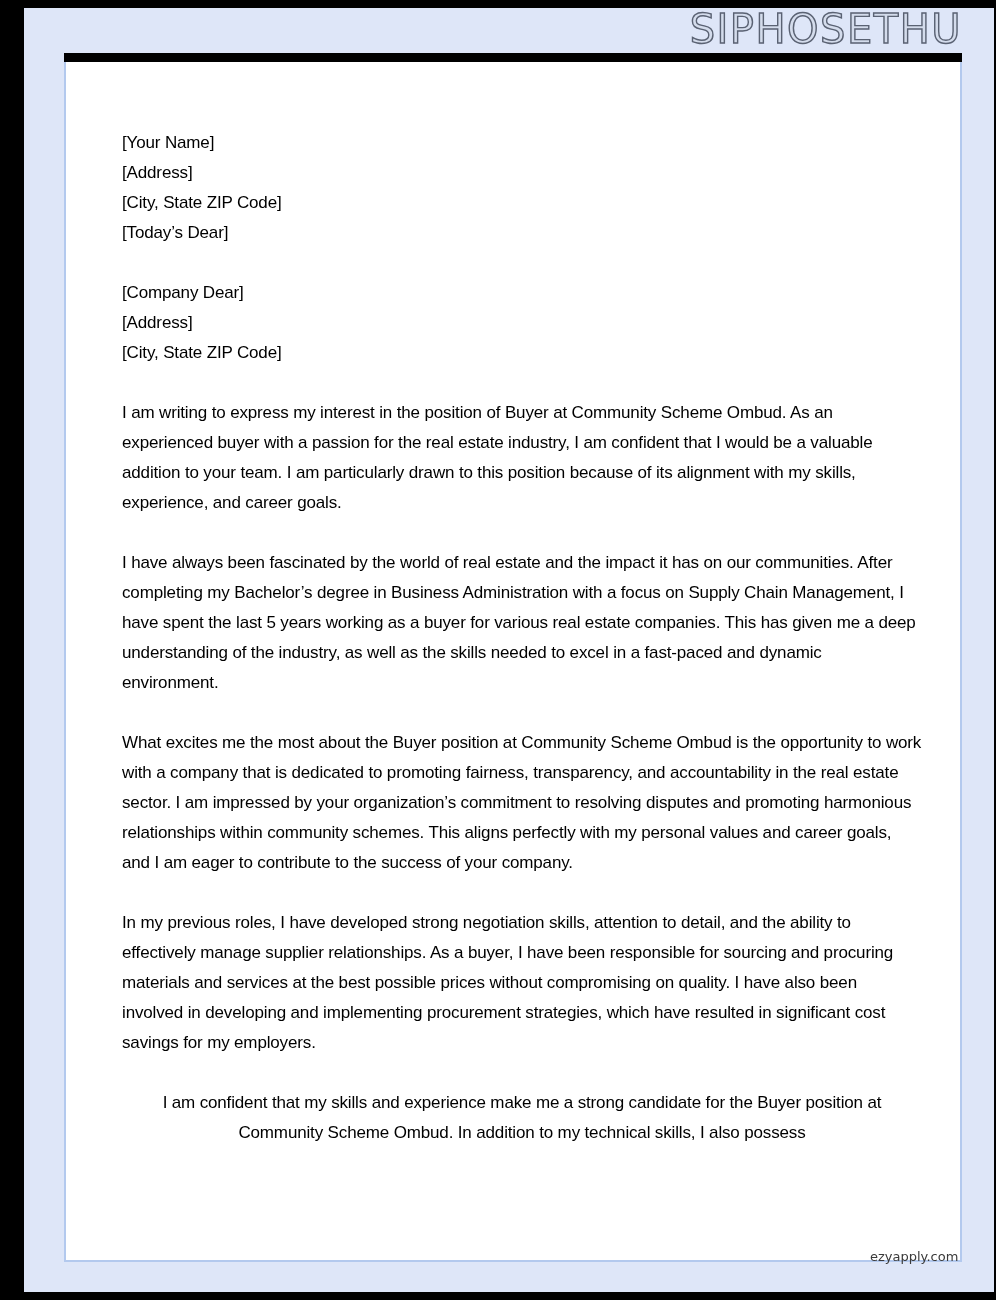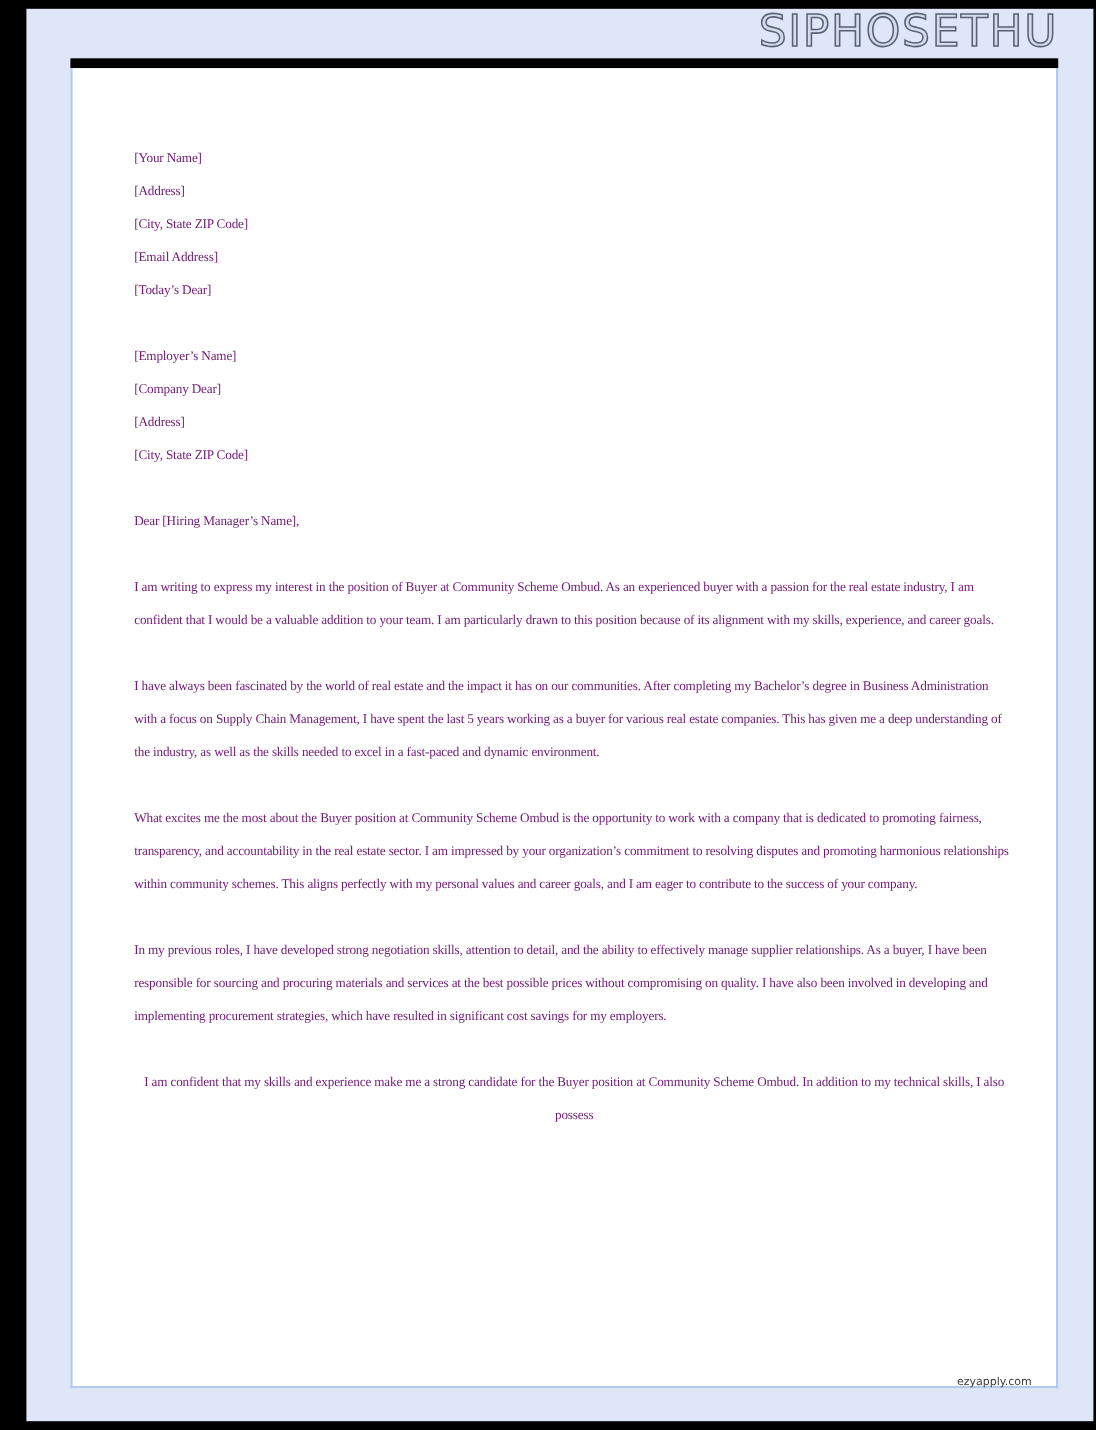--- a/index.html
+++ b/index.html
@@ -82,24 +82,24 @@
     border-bottom: 2px solid #b3c9ee;
     box-sizing: border-box;
   }
 
   
   .letter {
     position: absolute;
     left: 98px;
     top: 120px;
     width: 800px;
-    font-family: Liberation Serif, serif;
-    font-size: 12px;
+    font-family: Liberation Sans, sans-serif;
+    font-size: 17px;
     line-height: 30px;
-    color: #701a75;
+    color: #000000;
     letter-spacing: -0.15px;
   }
   .letter .addr-line {
     white-space: nowrap;
   }
   .letter .block {
     margin: 0 0 30px 0;
   }
   .letter .block:last-child {
     margin-bottom: 0;
@@ -108,21 +108,21 @@
   .letter p {
     margin: 0;
   }
 
   
   .watermark {
     position: absolute;
     left: 846px;
     top: 1241px;
     font-family: "DejaVu Sans", sans-serif;
-    font-size: 10px;
+    font-size: 13px;
     line-height: 16px;
     color: #3a3a3a;
     white-space: nowrap;
   }
 </style>
 </head>
 <body>
 
 <div class="doc-frame">
 
@@ -135,34 +135,29 @@
     <div class="header-rule"></div>
 
     <div class="page"></div>
 
     <div class="letter">
 
       <div class="block">
         <div class="addr-line">[Your Name]</div>
         <div class="addr-line">[Address]</div>
         <div class="addr-line">[City, State ZIP Code]</div>
-        <div class="addr-line">[Email Address]</div>
         <div class="addr-line">[Today’s Dear]</div>
       </div>
 
       <div class="block">
-        <div class="addr-line">[Employer’s Name]</div>
         <div class="addr-line">[Company Dear]</div>
         <div class="addr-line">[Address]</div>
         <div class="addr-line">[City, State ZIP Code]</div>
       </div>
 
-      <div class="block">
-        <p>Dear [Hiring Manager’s Name],</p>
-      </div>
 
       <div class="block">
         <p>I am writing to express my interest in the position of Buyer at Community Scheme Ombud. As an experienced buyer with a passion for the real estate industry, I am confident that I would be a valuable addition to your team. I am particularly drawn to this position because of its alignment with my skills, experience, and career goals.</p>
       </div>
 
       <div class="block">
         <p>I have always been fascinated by the world of real estate and the impact it has on our communities. After completing my Bachelor’s degree in Business Administration with a focus on Supply Chain Management, I have spent the last 5 years working as a buyer for various real estate companies. This has given me a deep understanding of the industry, as well as the skills needed to excel in a fast-paced and dynamic environment.</p>
       </div>
 
       <div class="block">

